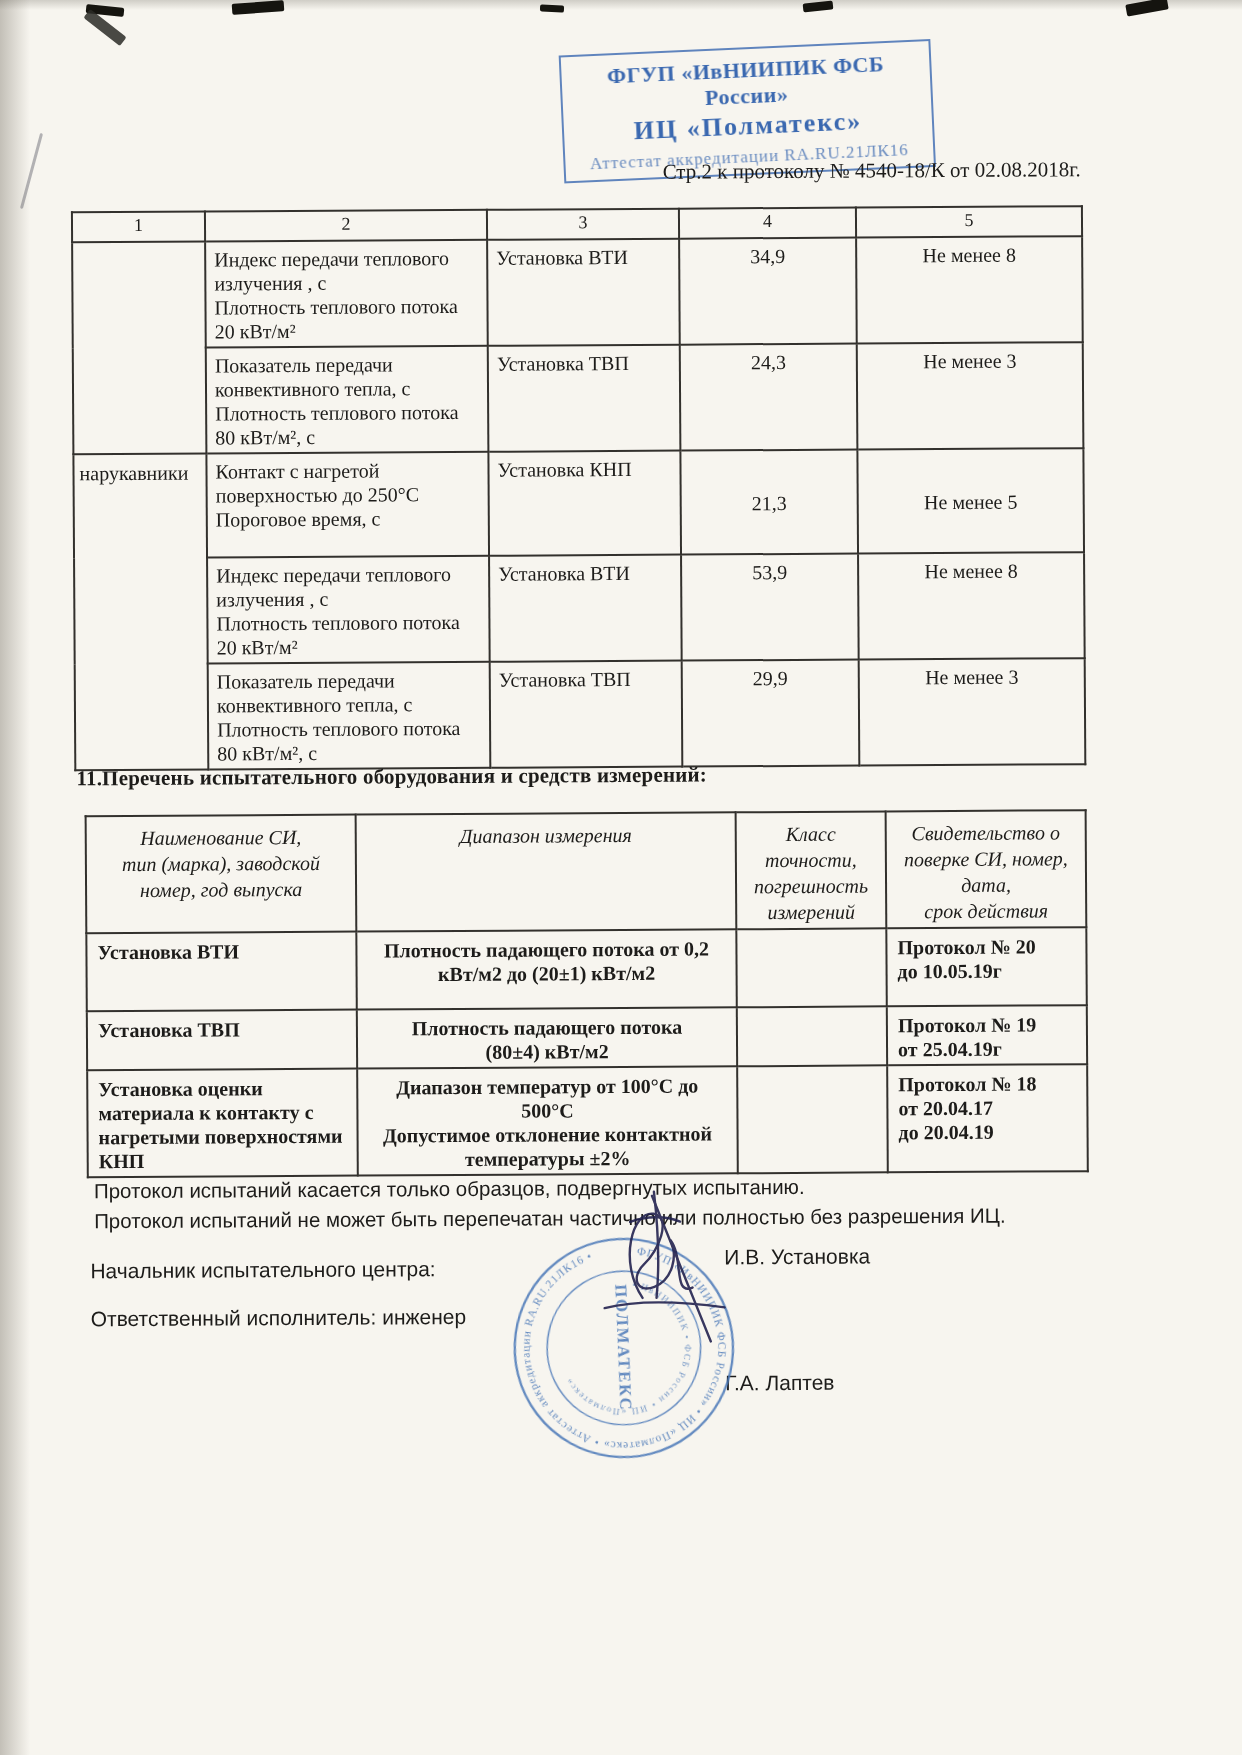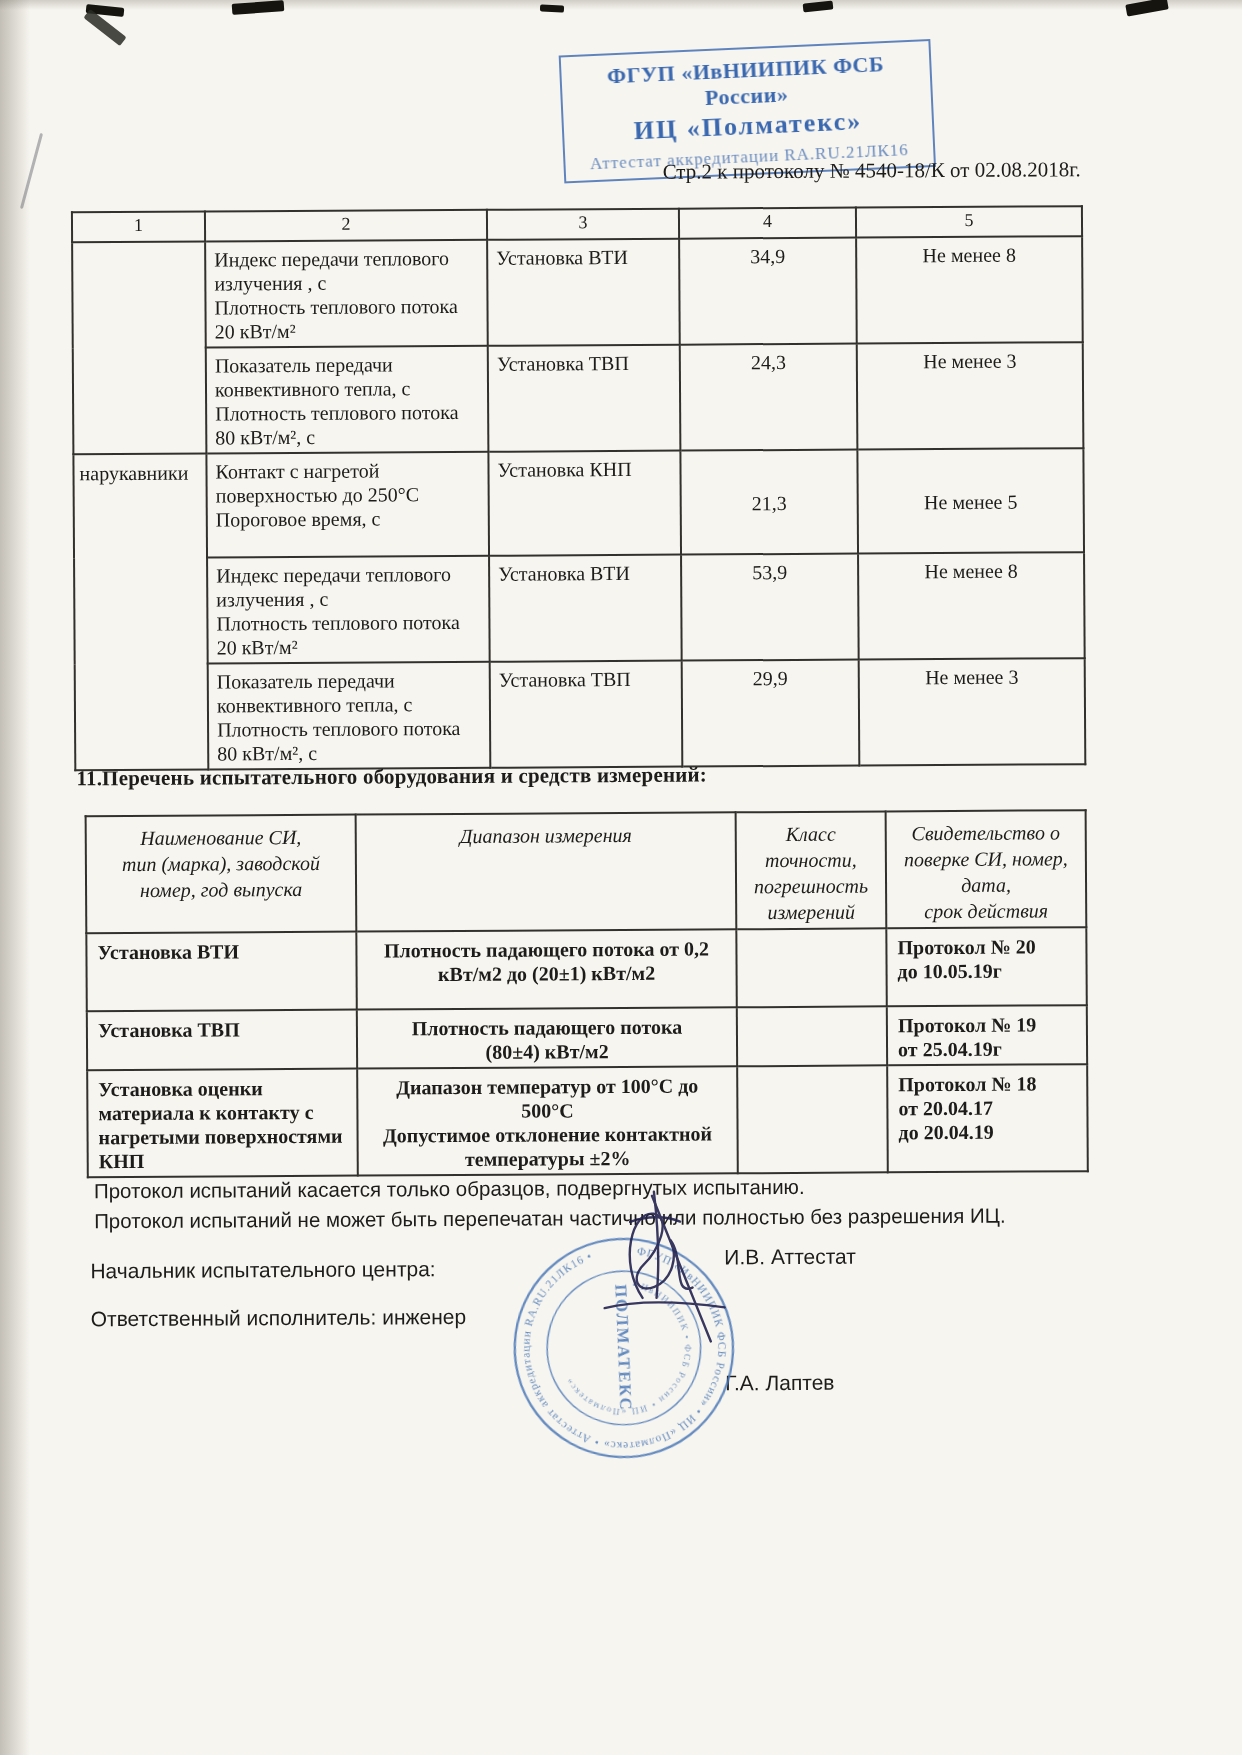--- a/index.html
+++ b/index.html
@@ -207,21 +207,21 @@
 от 20.04.17
 до 20.04.19</td>
       </tr>
     </tbody>
       </table>
 
     <div class="note n1">Протокол испытаний касается только образцов, подвергнутых испытанию.</div>
     <div class="note n2">Протокол испытаний не может быть перепечатан частично или полностью без разрешения ИЦ.</div>
 
     <div class="sig-role r1">Начальник испытательного центра:</div>
-    <div class="sig-name sn1">И.В. Аттестат</div>
+    <div class="sig-name sn1">И.В. Установка</div>
     <div class="sig-role r2">Ответственный исполнитель: инженер</div>
     <div class="sig-name sn2">Г.А. Лаптев</div>
 
     <svg class="seal" viewBox="0 0 240 240">
       <circle cx="120" cy="120" r="111" fill="none" stroke="#4a78b8" stroke-width="2.4"></circle>
       <circle cx="120" cy="120" r="78" fill="none" stroke="#4a78b8" stroke-width="1.6"></circle>
       <defs>
         <path id="seal-ring-outer" d="M 120,24 a 96,96 0 1,1 -0.1,0"></path>
         <path id="seal-ring-inner" d="M 120,58 a 62,62 0 1,1 -0.1,0"></path>
       </defs>

